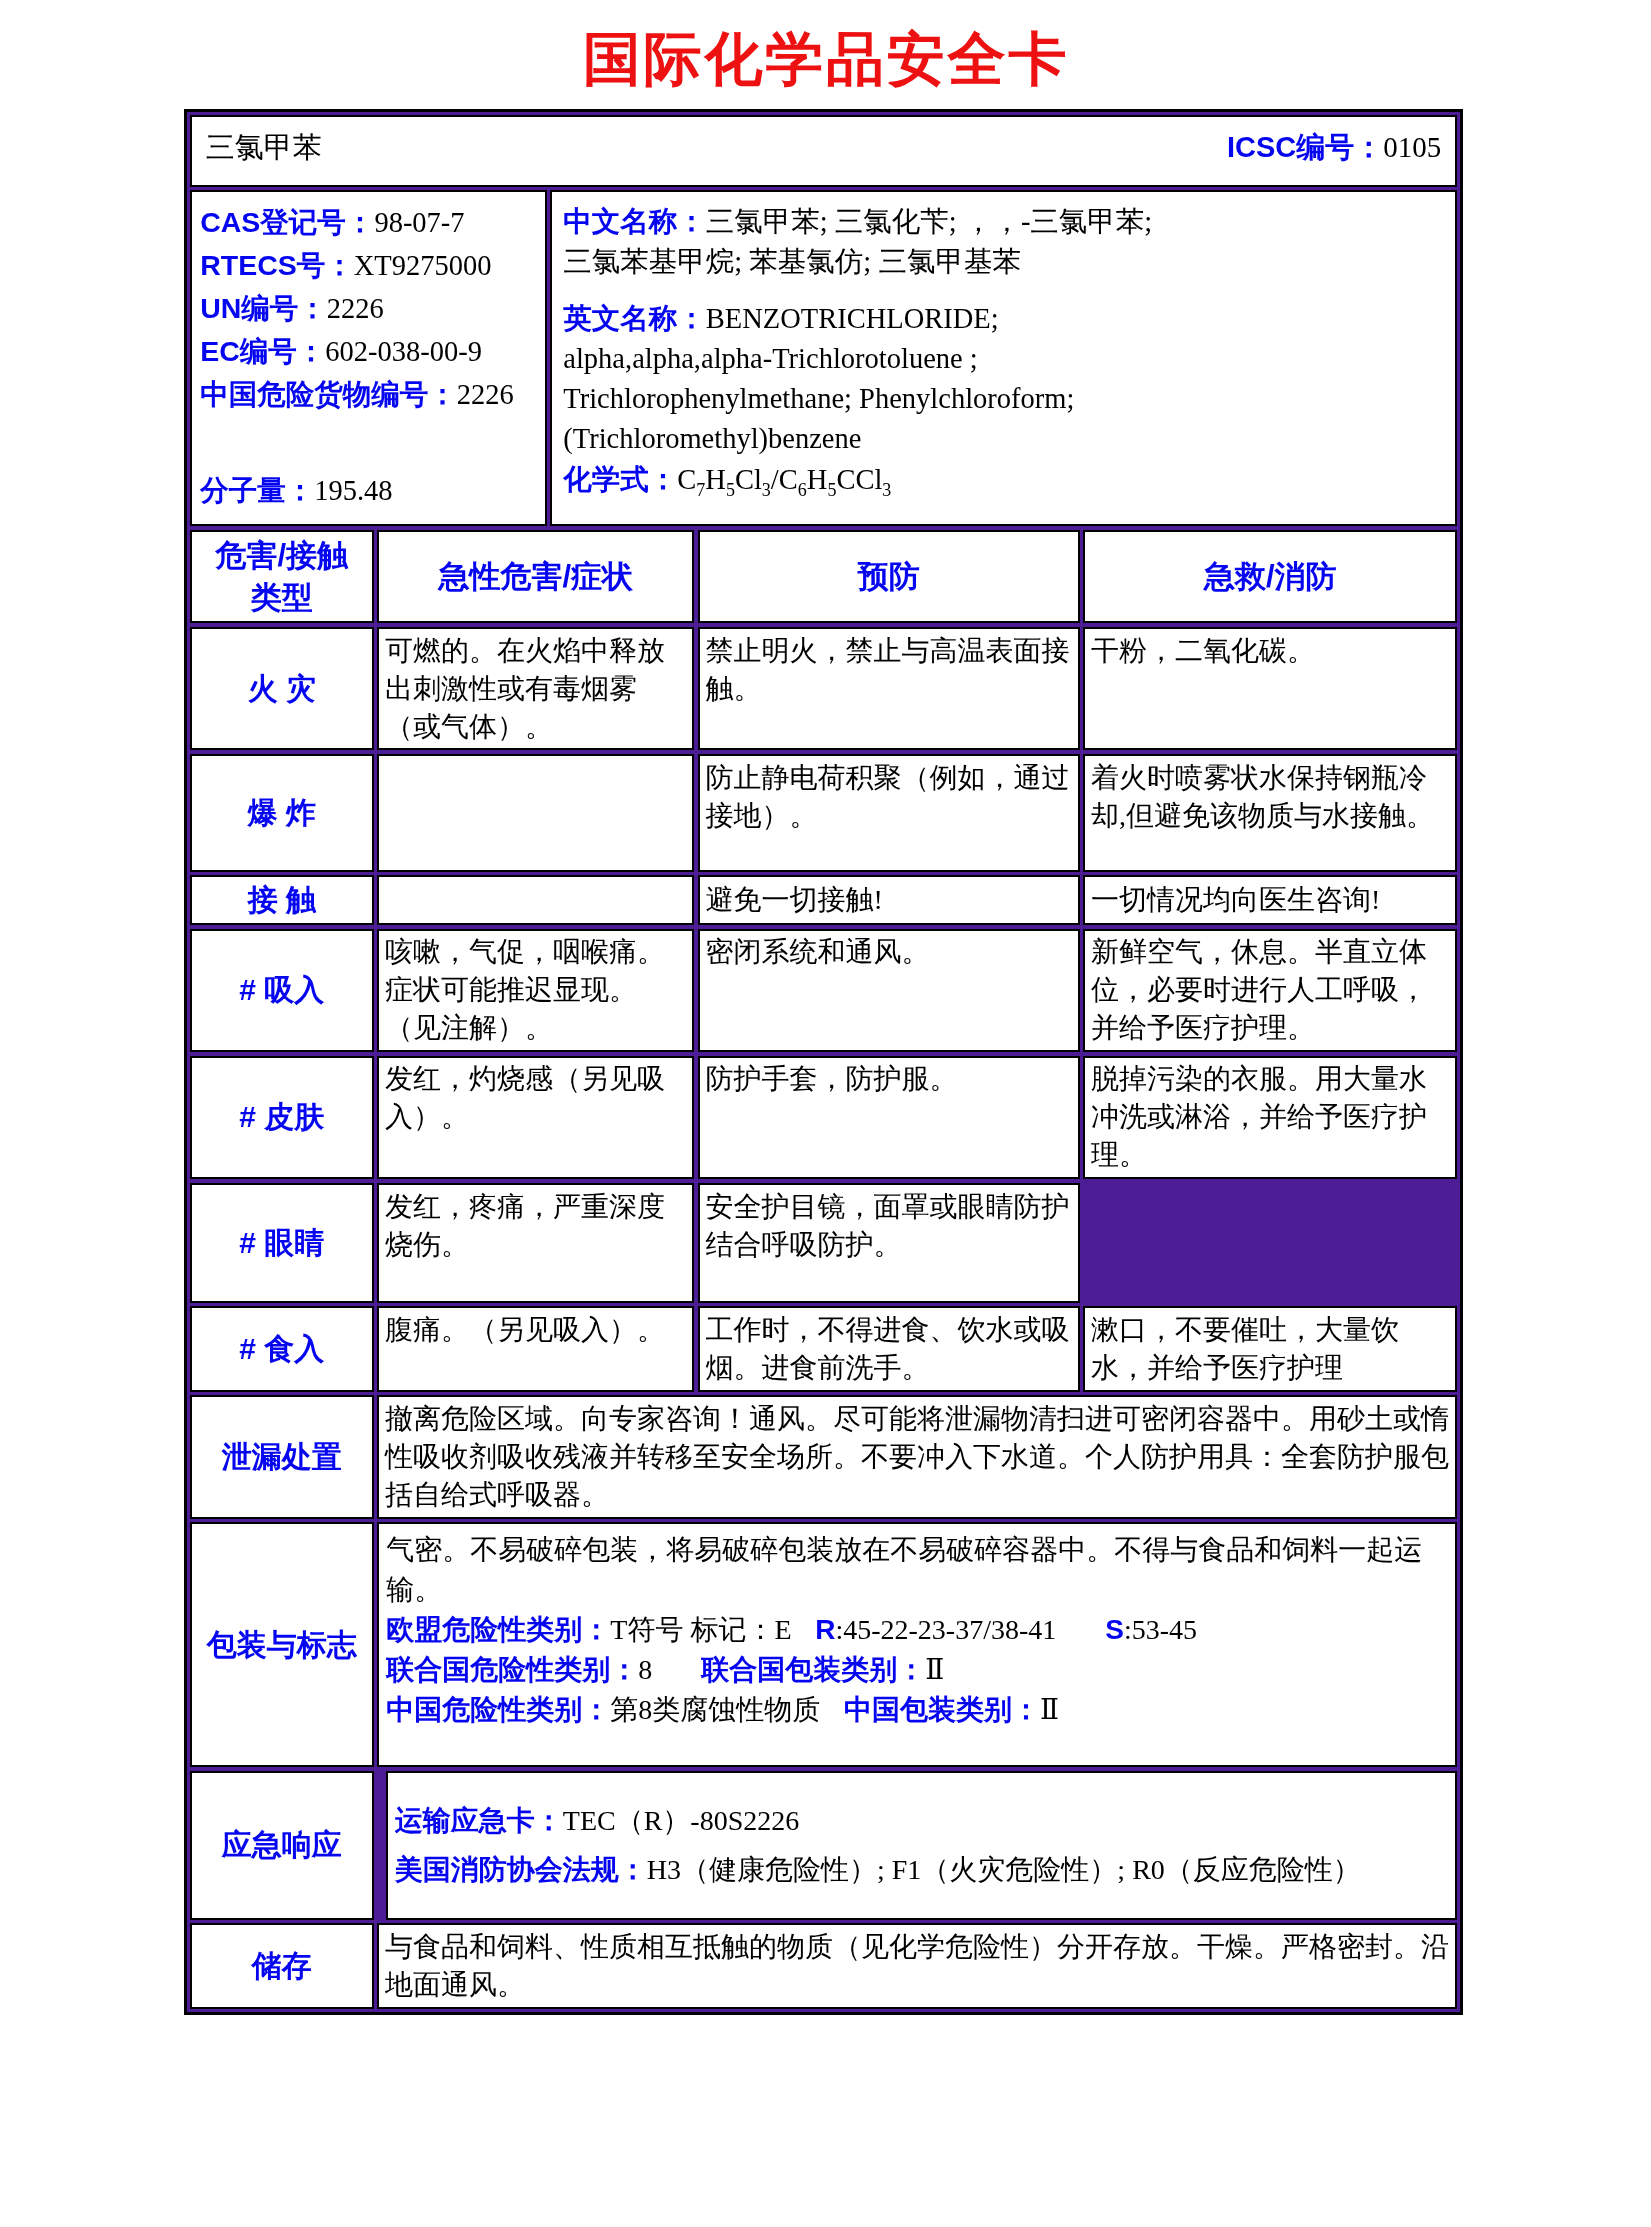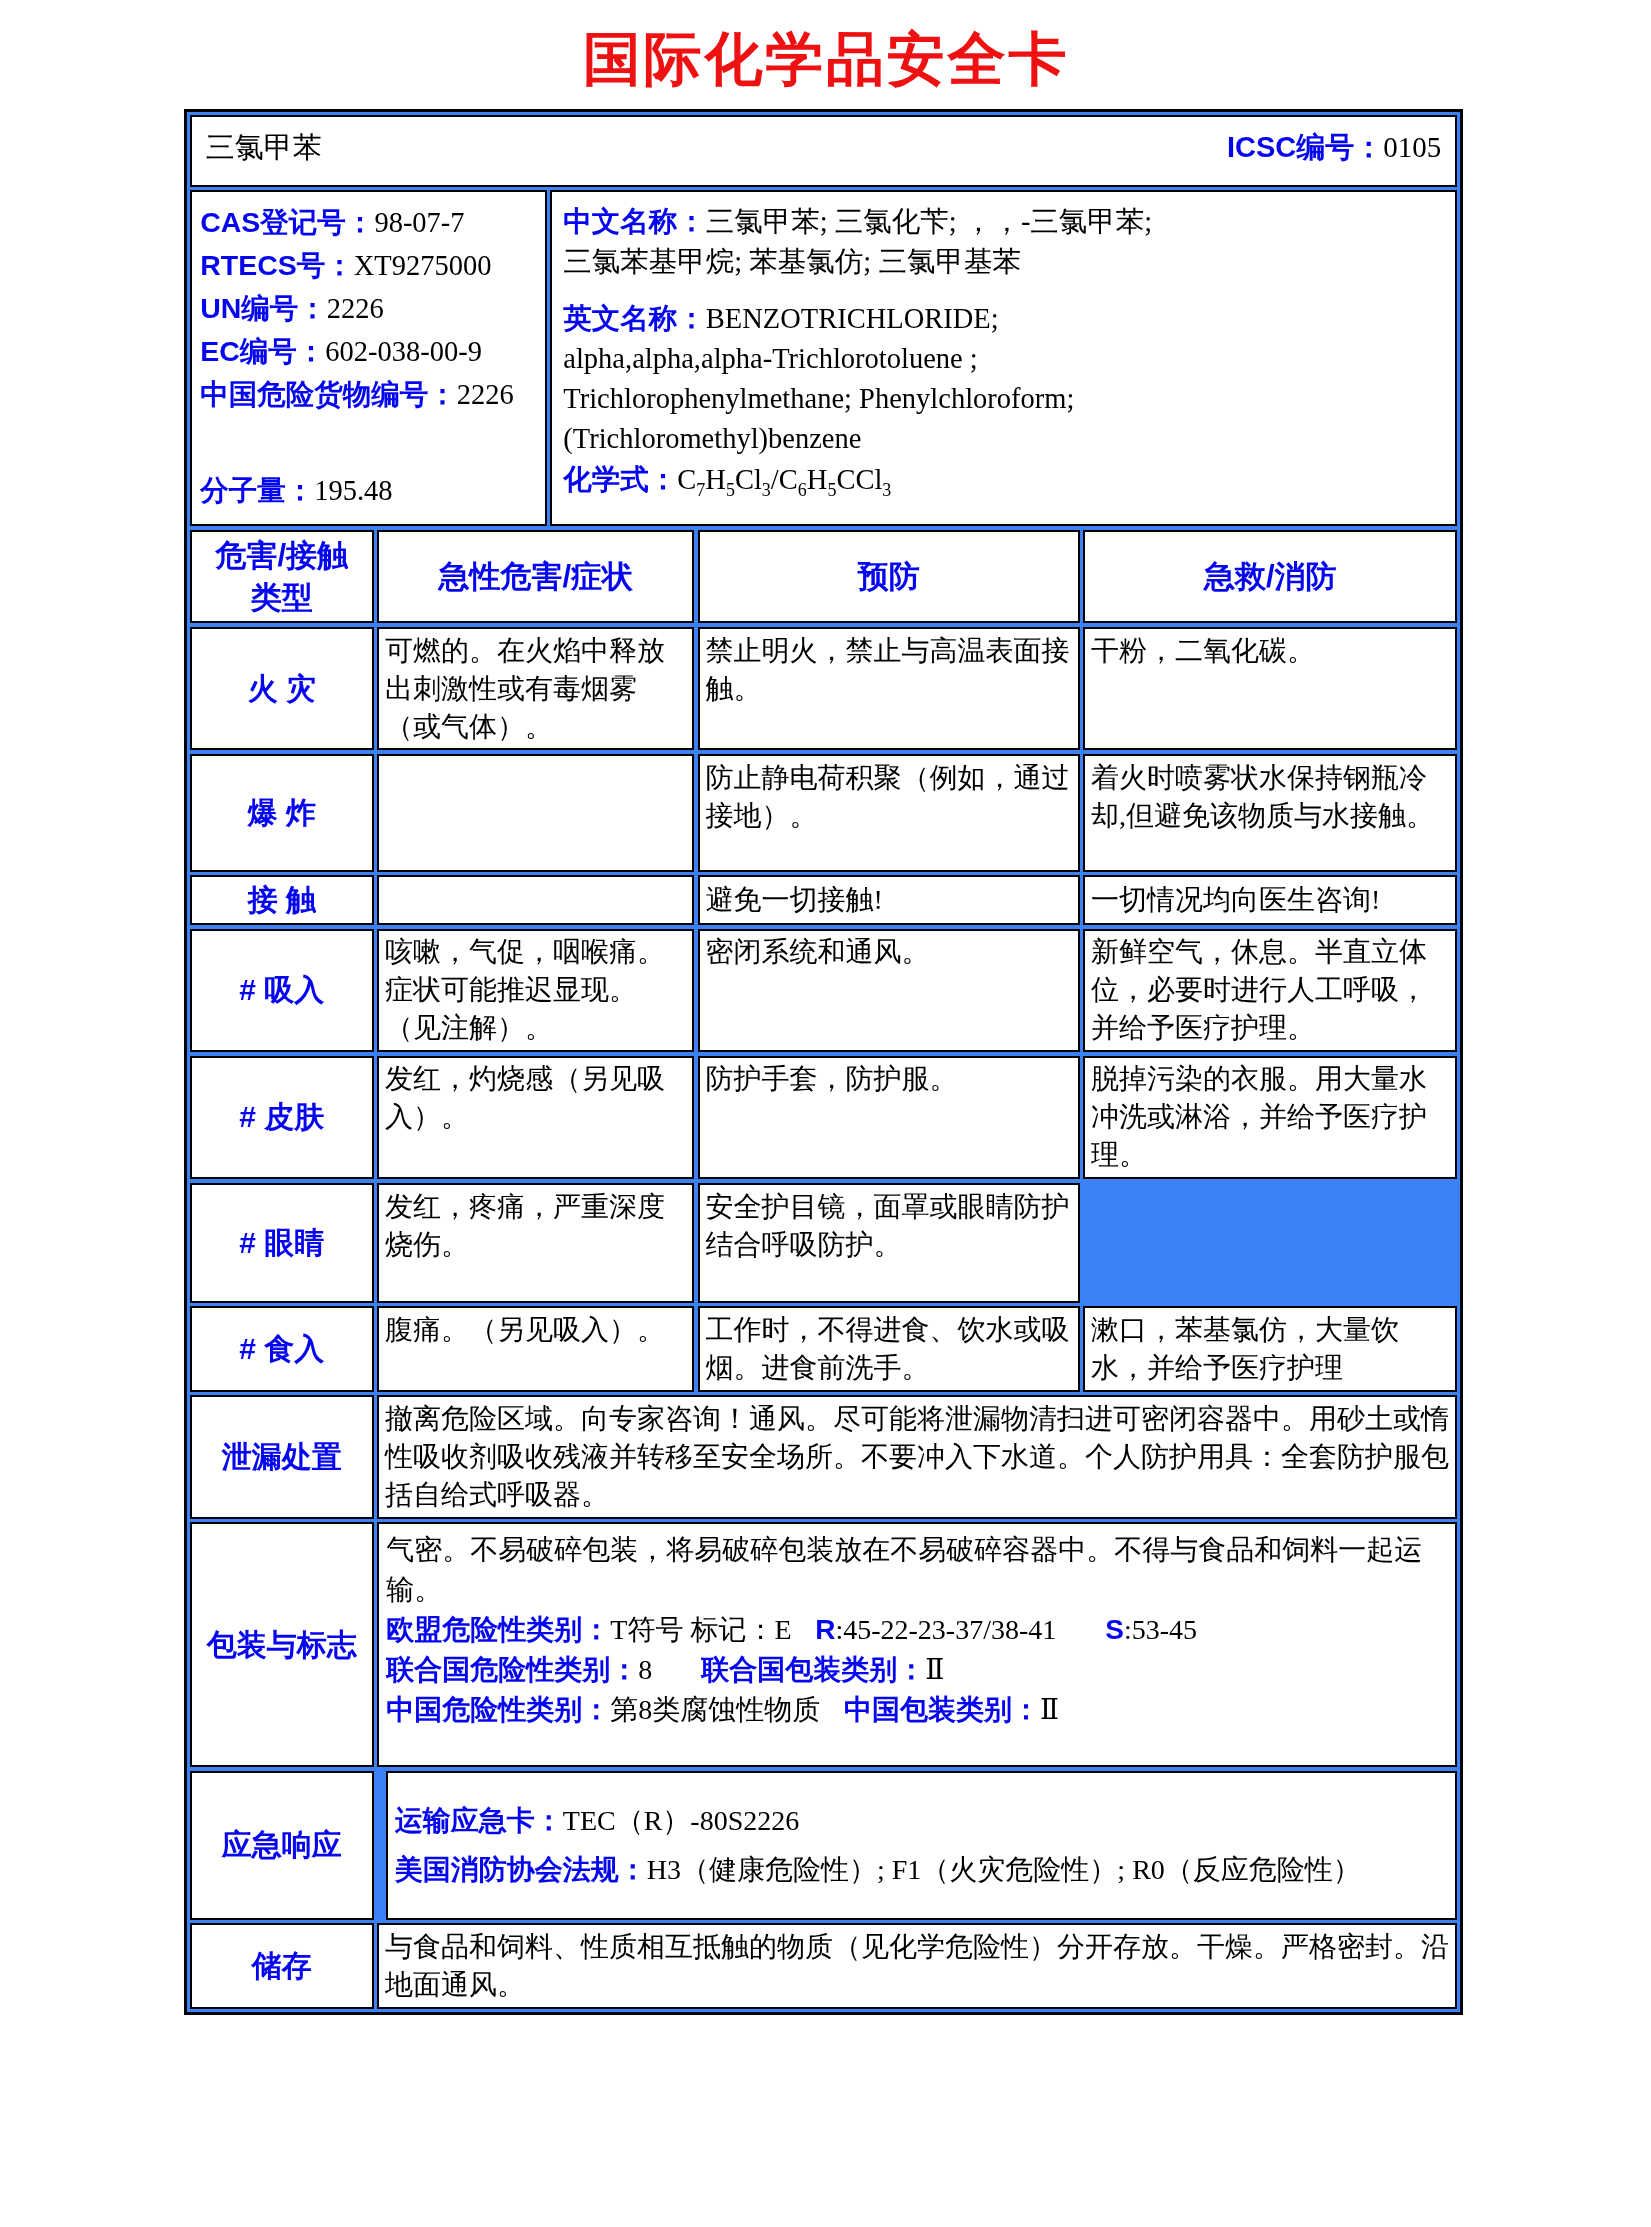--- a/index.html
+++ b/index.html
@@ -9,21 +9,21 @@
     -webkit-font-smoothing:antialiased;
   }
   .page-title{
     position:absolute;top:21px;left:0;width:100%;text-align:center;
     font-size:58px;font-weight:bold;color:#ee1111;letter-spacing:2.8px;
     font-family:"Liberation Serif","DejaVu Serif",serif;
   }
   .card{
     position:absolute;left:184px;top:109px;width:1279px;
     border:3.5px solid #000;padding:2.8px;box-sizing:border-box;
-    display:flex;flex-direction:column;gap:3.5px;background:#3b82f6;
+    display:flex;flex-direction:column;gap:3.5px;background:#4c1d95;
   }
   .band{display:flex;gap:3.5px;}
   .cell{
     border:2.1px solid #000;box-sizing:border-box;background:#fff;
     font-size:28px;line-height:38px;padding:2.8px 7px;overflow:hidden;
   }
   
   .w-type{width:184px;flex:none;}
   .w-sym{width:317px;flex:none;}
   .w-prev{width:382px;flex:none;}
@@ -180,21 +180,21 @@
   <div class="band h-eye">
     <div class="cell w-type c-label"># 眼睛</div>
     <div class="cell w-sym content">发红，疼痛，严重深度烧伤。</div>
     <div class="cell w-prev content">安全护目镜，面罩或眼睛防护结合呼吸防护。</div>
   </div>
 
   <div class="band h-ing">
     <div class="cell w-type c-label"># 食入</div>
     <div class="cell w-sym content">腹痛。（另见吸入）。</div>
     <div class="cell w-prev content">工作时，不得进食、饮水或吸烟。进食前洗手。</div>
-    <div class="cell w-aid content">漱口，苯基氯仿，大量饮水，并给予医疗护理</div>
+    <div class="cell w-aid content">漱口，不要催吐，大量饮水，并给予医疗护理</div>
   </div>
 
   <div class="band h-spill">
     <div class="cell w-type c-label">泄漏处置</div>
     <div class="cell w-span content v-center">撤离危险区域。向专家咨询！通风。尽可能将泄漏物清扫进可密闭容器中。用砂土或惰性吸收剂吸收残液并转移至安全场所。不要冲入下水道。个人防护用具：全套防护服包括自给式呼吸器。</div>
   </div>
 
   <div class="band h-pack">
     <div class="cell w-type c-label">包装与标志</div>
     <div class="cell w-span pack-cell">

